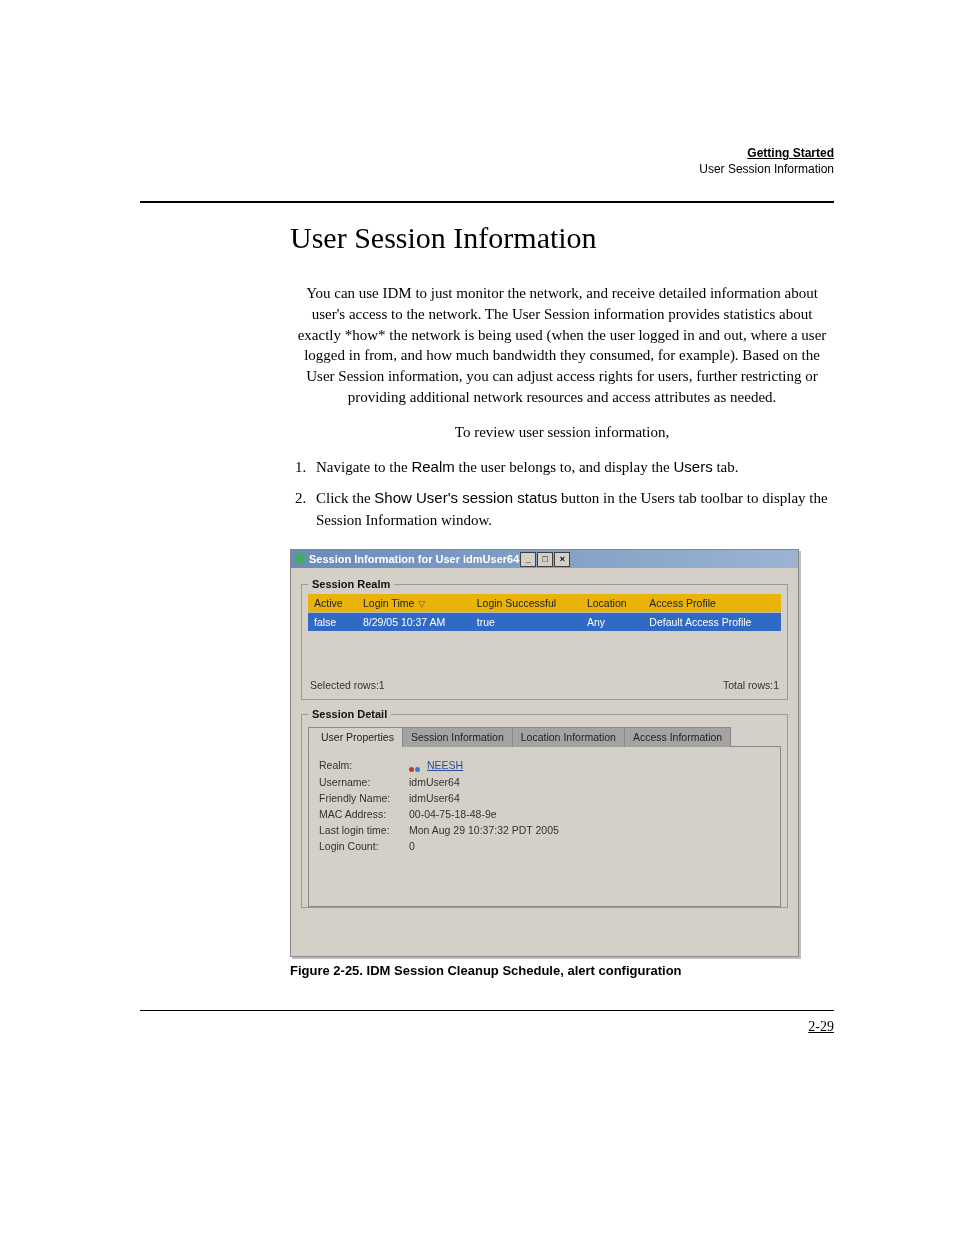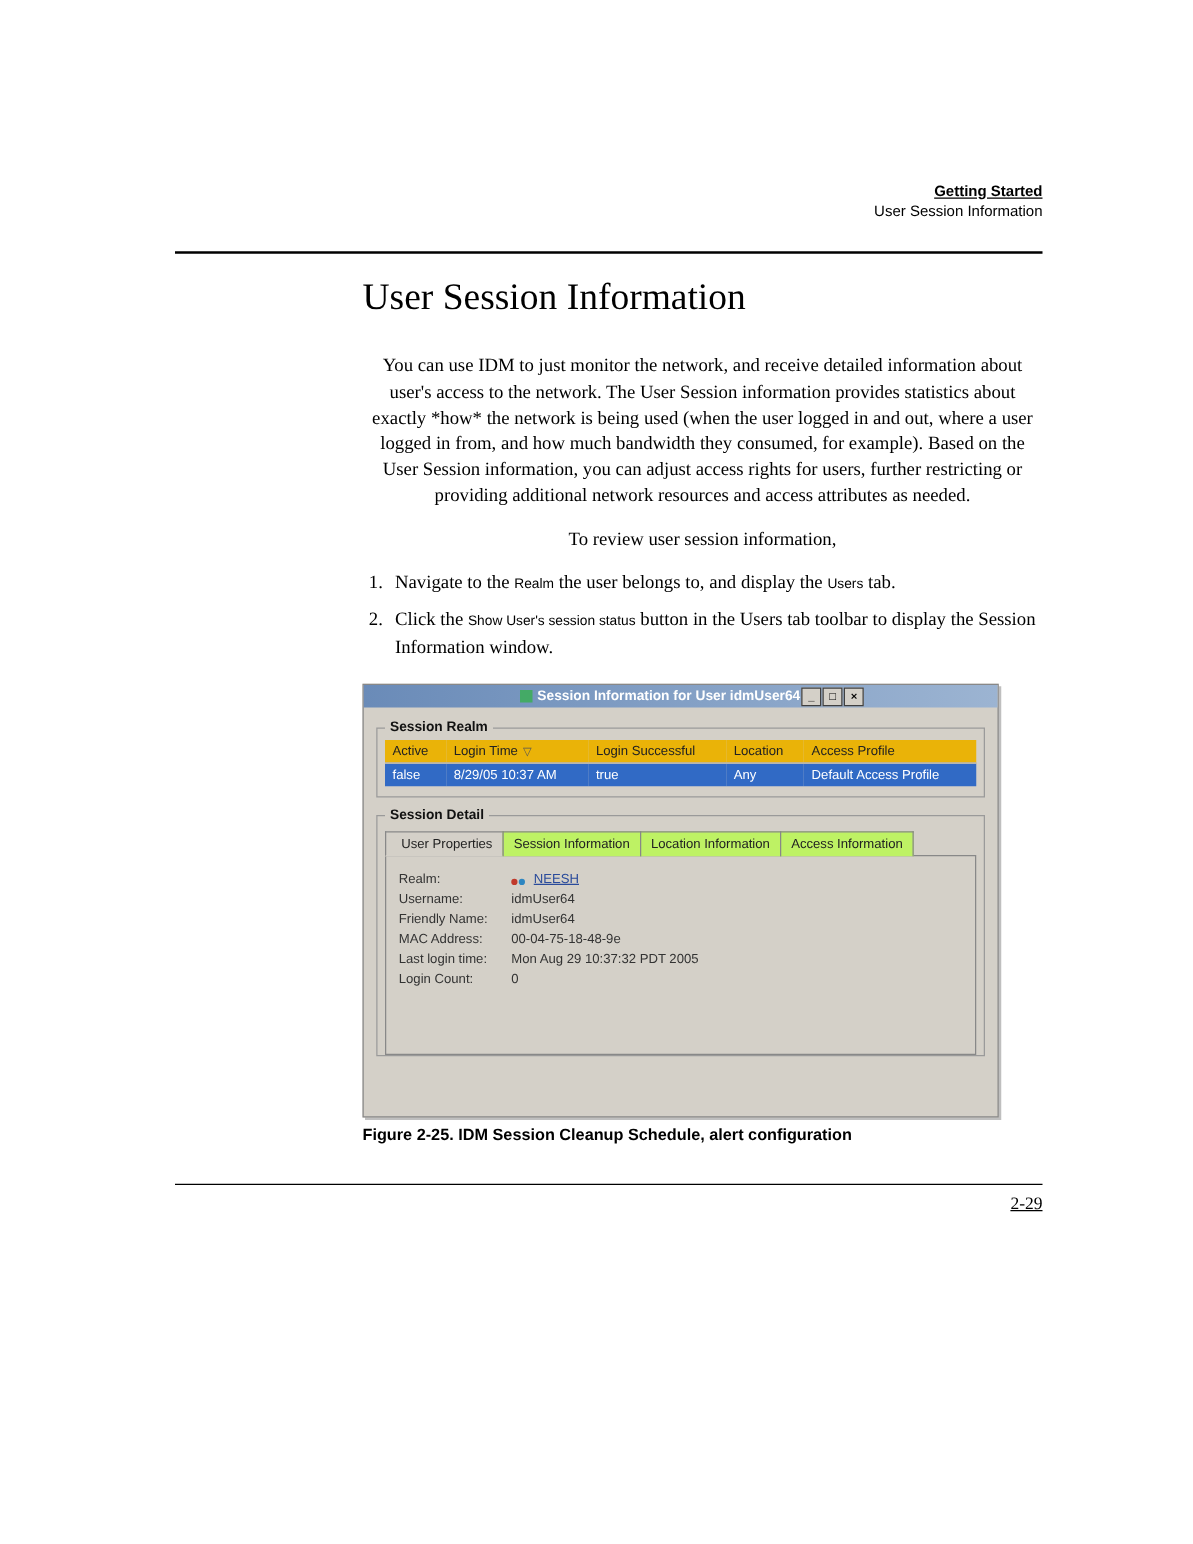--- a/index.html
+++ b/index.html
@@ -47,41 +47,41 @@
     margin: 0 0 14px 0;
     text-align: center;
   }
   ol.steps {
     font-size: 15px;
     line-height: 1.45;
     margin: 0 0 18px 0;
     padding-left: 20px;
   }
   ol.steps li { margin-bottom: 8px; padding-left: 6px; }
-  .ui-ref { font-family: Arial, Helvetica, sans-serif; font-size: 11px; }
+  .ui-ref { font-family: Arial, Helvetica, sans-serif; font-size: 15px; }
 
   
   .win {
     width: 507px;
     margin: 8px 0 6px 0;
     background: #d4d0c8;
     border: 1px solid #888;
     box-shadow: 2px 2px 0 rgba(0,0,0,0.25);
     font-family: Tahoma, Arial, sans-serif;
     font-size: 11px;
     color: #222;
   }
   .titlebar {
     background: linear-gradient(to right, #6a8bb8, #9cb4d2);
     color: #fff;
     display: flex;
     align-items: center;
-    justify-content: center;
+    justify-content: flex-start;
     height: 18px;
-    padding: 0 2px 0 20px;
+    padding: 0 2px 0 4px;
     font-weight: bold;
   }
   .titlebar .left { display:flex; align-items:center; gap:4px; }
   .tb-icon { width:10px; height:10px; background:#4a6; display:inline-block; }
   .titlebar .btns span {
     display:inline-block; width:14px; height:13px;
     background:#d4d0c8; border:1px solid #404040;
     color:#000; font-weight:bold; font-size:9px;
     line-height:12px; text-align:center; margin-left:1px;
   }
@@ -107,21 +107,21 @@
   }
   .counts { display:flex; justify-content:space-between; font-size:10.5px; color:#333; margin-top:48px; padding:0 2px; }
 
   .tabs { display:flex; margin-top:2px; }
   .tab {
     border:1px solid #888; border-bottom:none;
     padding:3px 8px; font-size:10.5px; background:#d4d0c8;
     position:relative; top:1px; margin-right:-1px;
   }
   .tab.active { background:#d4d0c8; border-bottom:1px solid #d4d0c8;padding-left:12px; }
-  .tab.inactive { background:#bef264; }
+  .tab.inactive { background:#a3a3a3; }
   .tab-panel {
     border:1px solid #888; padding:8px 10px 50px 10px; background:#d4d0c8;
   }
   .proprow { display:flex; font-size:10.5px; color:#333; margin:4px 0; }
   .proprow .k { width:90px; flex:0 0 90px; }
   .proprow .v { }
   .realm-link { color:#2a4b9b; text-decoration:underline; }
   .people-icon { display:inline-block; width:14px; height:10px; margin-right:4px; vertical-align:middle; }
   .people-icon::before { content:""; display:inline-block; width:5px; height:5px; background:#c0392b; border-radius:50%; margin-right:1px; }
   .people-icon::after { content:""; display:inline-block; width:5px; height:5px; background:#2e86c1; border-radius:50%; }
@@ -197,20 +197,24 @@
             <tbody>
               <tr>
                 <td>false</td>
                 <td>8/29/05 10:37 AM</td>
                 <td>true</td>
                 <td>Any</td>
                 <td>Default Access Profile</td>
               </tr>
             </tbody>
           </table>
+          <div class="counts">
+            <span>Selected rows:1</span>
+            <span>Total rows:1</span>
+          </div>
         </fieldset>
 
         <fieldset class="groupbox" style="padding-bottom:0;">
           <legend>Session Detail</legend>
 
           <div class="tabs">
             <div class="tab active">User Properties</div>
             <div class="tab inactive">Session Information</div>
             <div class="tab inactive">Location Information</div>
             <div class="tab inactive">Access Information</div>

